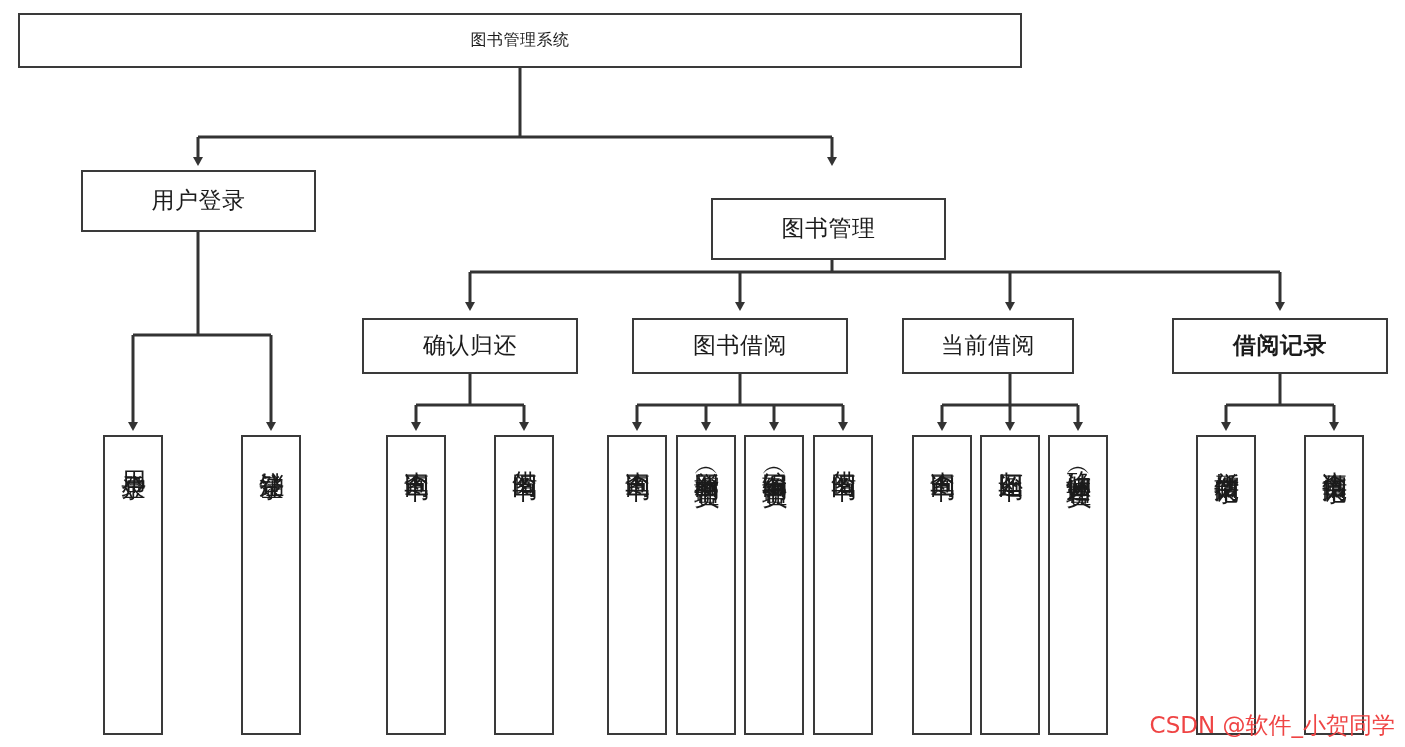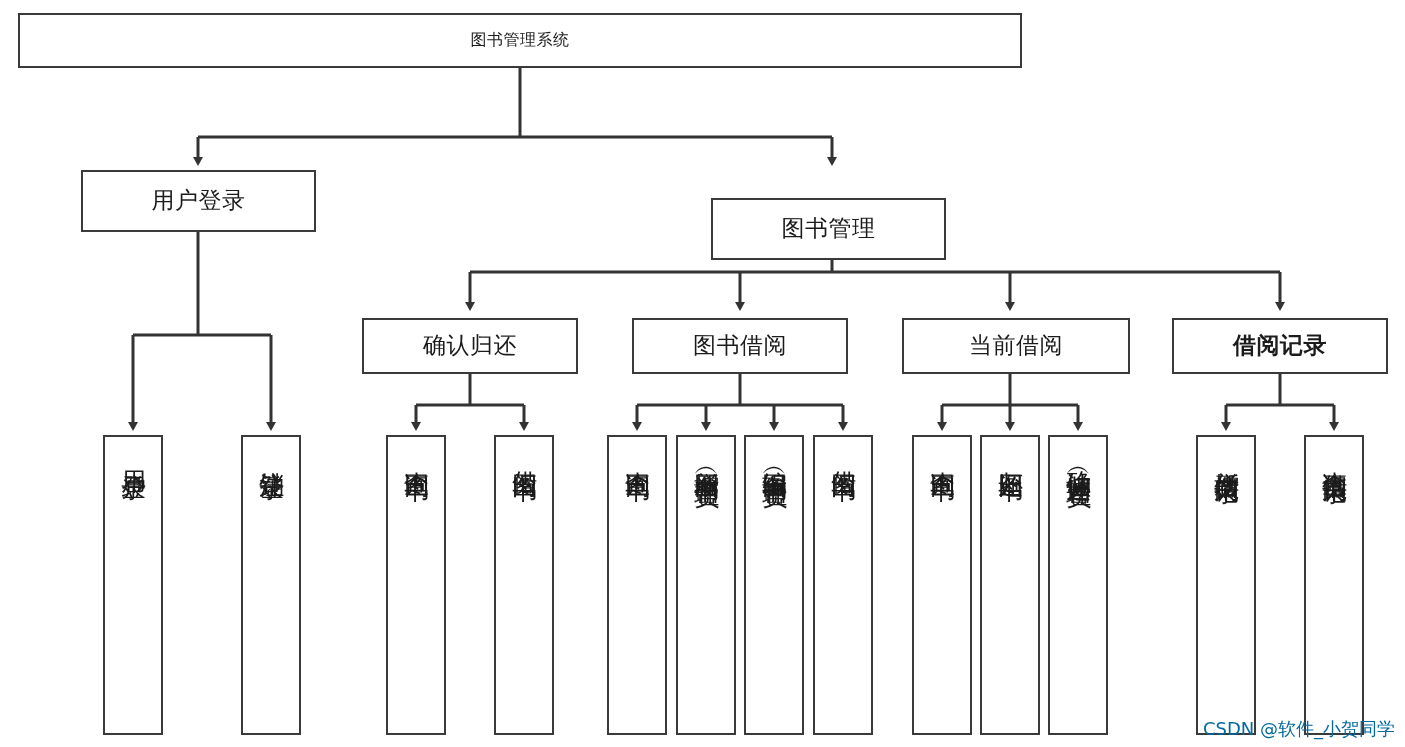--- a/index.html
+++ b/index.html
@@ -61,22 +61,22 @@
     writing-mode: vertical-rl;
     text-orientation: upright;
     font-size: 25px;
     line-height: 1.05;
     letter-spacing: 2px;
   }
   .watermark {
     position: absolute;
     right: 10px;
     bottom: 6px;
-    font-size: 18px;
-    color: #0369a1;
+    font-size: 23px;
+    color: #ef4444;
     white-space: nowrap;
     user-select: none;
   }
 </style>
 </head>
 <body>
 
 <div id="canvas">
 
   <svg class="wires" viewBox="0 0 1405 747" xmlns="http://www.w3.org/2000/svg">
@@ -139,21 +139,21 @@
   <div class="node h" style="left:711px; top:170px; width:235px; height:62px;margin-top:28px;">
     <span class="lbl">图书管理</span>
   </div>
 
   <div class="node h" style="left:362px; top:318px; width:216px; height:56px;">
     <span class="lbl">确认归还</span>
   </div>
   <div class="node h" style="left:632px; top:318px; width:216px; height:56px;">
     <span class="lbl">图书借阅</span>
   </div>
-  <div class="node h" style="left:902px; top:318px; width:228px; height:56px;">
+  <div class="node h" style="left:902px; top:318px; width:172px; height:56px;">
     <span class="lbl">当前借阅</span>
   </div>
   <div class="node h" style="left:1172px; top:318px; width:216px; height:56px;font-weight:bold;">
     <span class="lbl">借阅记录</span>
   </div>
 
   <div class="node v" style="left:103px; top:435px; width:60px; height:300px;">
     <span class="lbl">用户登录</span>
   </div>
   <div class="node v" style="left:241px; top:435px; width:60px; height:300px;">

